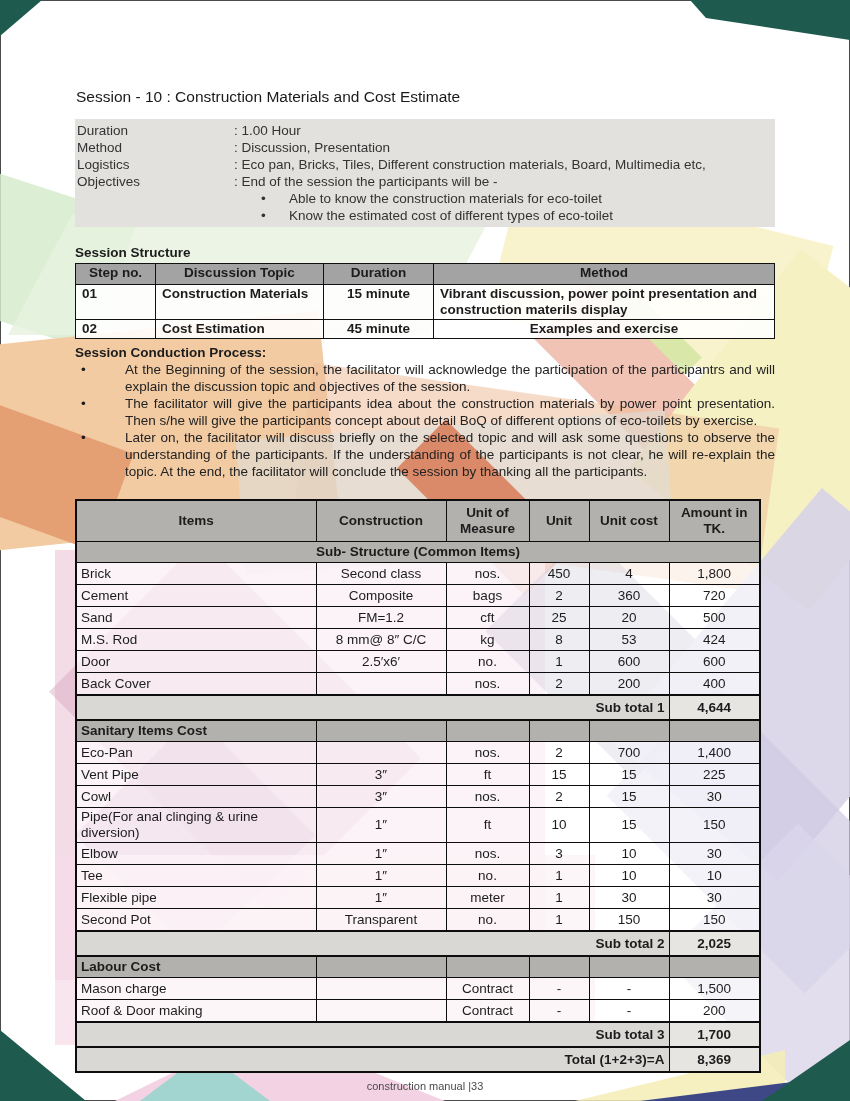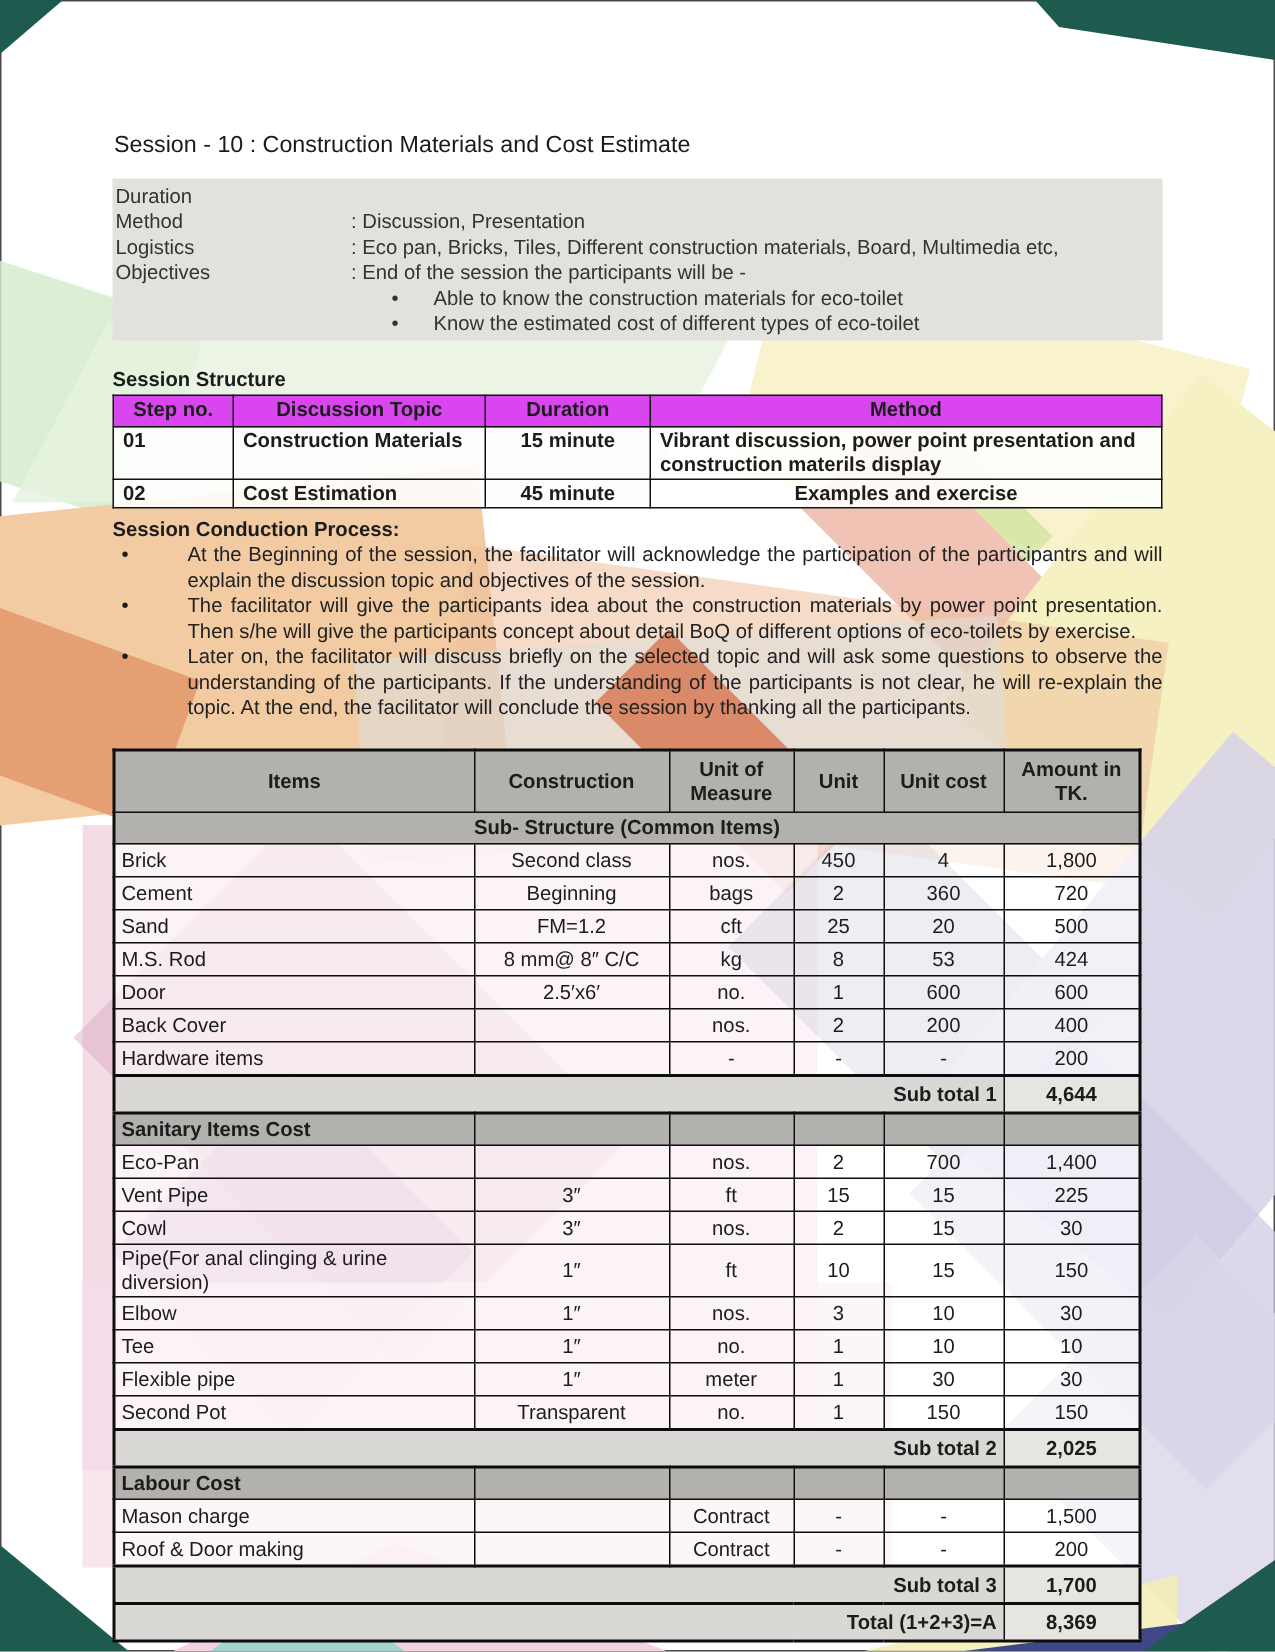--- a/index.html
+++ b/index.html
@@ -42,21 +42,21 @@
   .info{background:#e2e1de;margin-top:13px;padding:3px 2px 3px 2px;font-size:13.5px;line-height:17px;color:#333;}
   .irow{display:flex;}
   .ilabel{width:157px;flex:none;}
   .ival{flex:1;}
   .ibul{margin-left:184px;}
   .idot{width:28px;flex:none;}
   .h2{font-size:13.5px;font-weight:bold;margin-top:18px;color:#1c1c1c;}
   table{border-collapse:collapse;table-layout:fixed;}
   .sst{width:699px;margin-top:3px;border:1.5px solid #111;}
   .sst th,.sst td{border:1px solid #111;font-size:13.5px;padding:1px 6px;line-height:16px;vertical-align:top;}
-  .sst th{background:#d946ef;text-align:center;font-weight:bold;height:18px;}
+  .sst th{background:#a3a3a3;text-align:center;font-weight:bold;height:18px;}
   .sst td{background:rgba(255,255,255,.88);font-weight:bold;}
   .h2b{margin-top:6px;}
   .cbl{margin-top:1px;}
   .cb{display:flex;}
   .cb .dot{width:44px;flex:none;padding-left:6px;font-size:13.5px;line-height:17px;}
   .cb p{flex:1;margin:0;font-size:13.5px;line-height:17px;text-align:justify;color:#222;}
   .cost{width:684px;margin-top:19px;border:2.5px solid #0d0d0d;}
   .cost th,.cost td{border:1.5px solid #0d0d0d;font-size:13.5px;line-height:16px;vertical-align:middle;padding:1px 4px;}
   .cost th{background:#b2b1ae;font-weight:bold;text-align:center;padding:4px 2px;}
   .cost td.data{background:rgba(255,255,255,.66);height:19px;}
@@ -102,20 +102,21 @@
     <div class="sh s3"></div>
     <div class="sh s4"></div>
   </div>
 
   <div class="content">
     <h1 class="title">Session - 10 : Construction Materials and Cost Estimate</h1>
 
     <div class="info">
         <div class="irow">
           <span class="ilabel">Duration</span>
+          <span class="ival">: 1.00 Hour</span>
         </div>
         <div class="irow">
           <span class="ilabel">Method</span>
           <span class="ival">: Discussion, Presentation</span>
         </div>
         <div class="irow">
           <span class="ilabel">Logistics</span>
           <span class="ival">: Eco pan, Bricks, Tiles, Different construction materials, Board, Multimedia etc,</span>
         </div>
         <div class="irow">
@@ -206,21 +207,21 @@
           <tr>
             <td class="data al">Brick</td>
             <td class="data ac">Second class</td>
             <td class="data ac">nos.</td>
             <td class="data ac">450</td>
             <td class="data ac">4</td>
             <td class="data ac">1,800</td>
           </tr>
           <tr>
             <td class="data al">Cement</td>
-            <td class="data ac">Beginning</td>
+            <td class="data ac">Composite</td>
             <td class="data ac">bags</td>
             <td class="data ac">2</td>
             <td class="data ac">360</td>
             <td class="data ac">720</td>
           </tr>
           <tr>
             <td class="data al">Sand</td>
             <td class="data ac">FM=1.2</td>
             <td class="data ac">cft</td>
             <td class="data ac">25</td>
@@ -244,28 +245,20 @@
             <td class="data ac">600</td>
           </tr>
           <tr>
             <td class="data al">Back Cover</td>
             <td class="data ac"></td>
             <td class="data ac">nos.</td>
             <td class="data ac">2</td>
             <td class="data ac">200</td>
             <td class="data ac">400</td>
           </tr>
-          <tr>
-            <td class="data al">Hardware items</td>
-            <td class="data ac"></td>
-            <td class="data ac">-</td>
-            <td class="data ac">-</td>
-            <td class="data ac">-</td>
-            <td class="data ac">200</td>
-          </tr>
           <tr class="sub">
             <td class="slab" colspan="5">Sub total 1</td>
             <td class="sval">4,644</td>
           </tr>
           <tr>
             <td class="csec al">Sanitary Items Cost</td>
             <td class="csec al"></td>
             <td class="csec al"></td>
             <td class="csec al"></td>
             <td class="csec al"></td>

